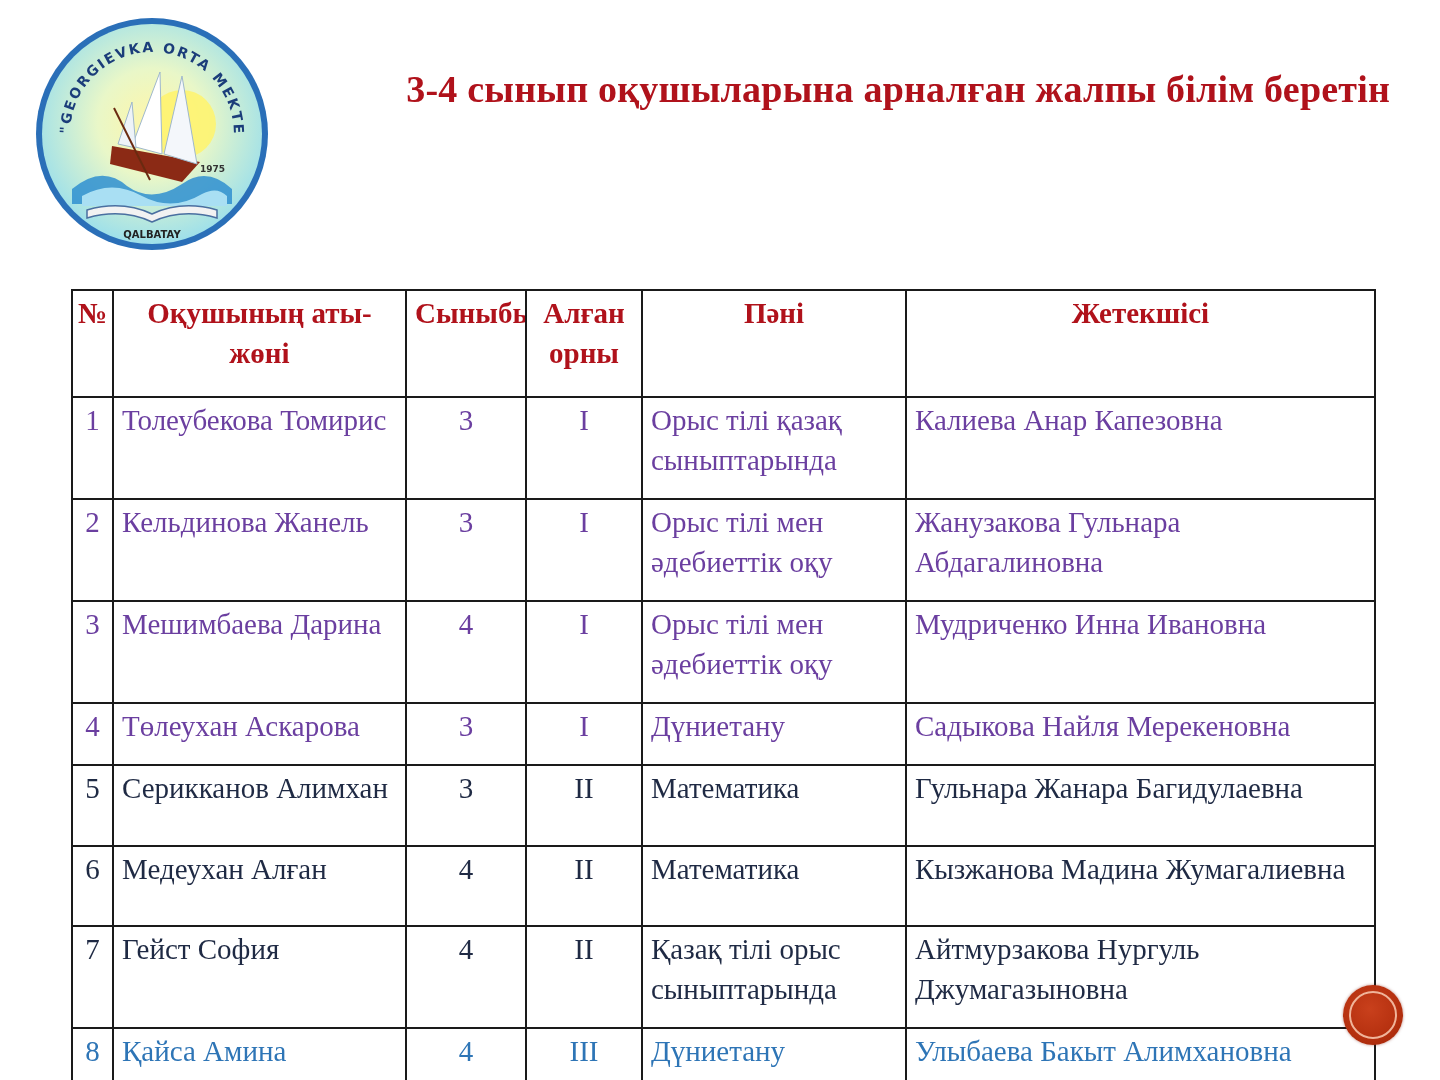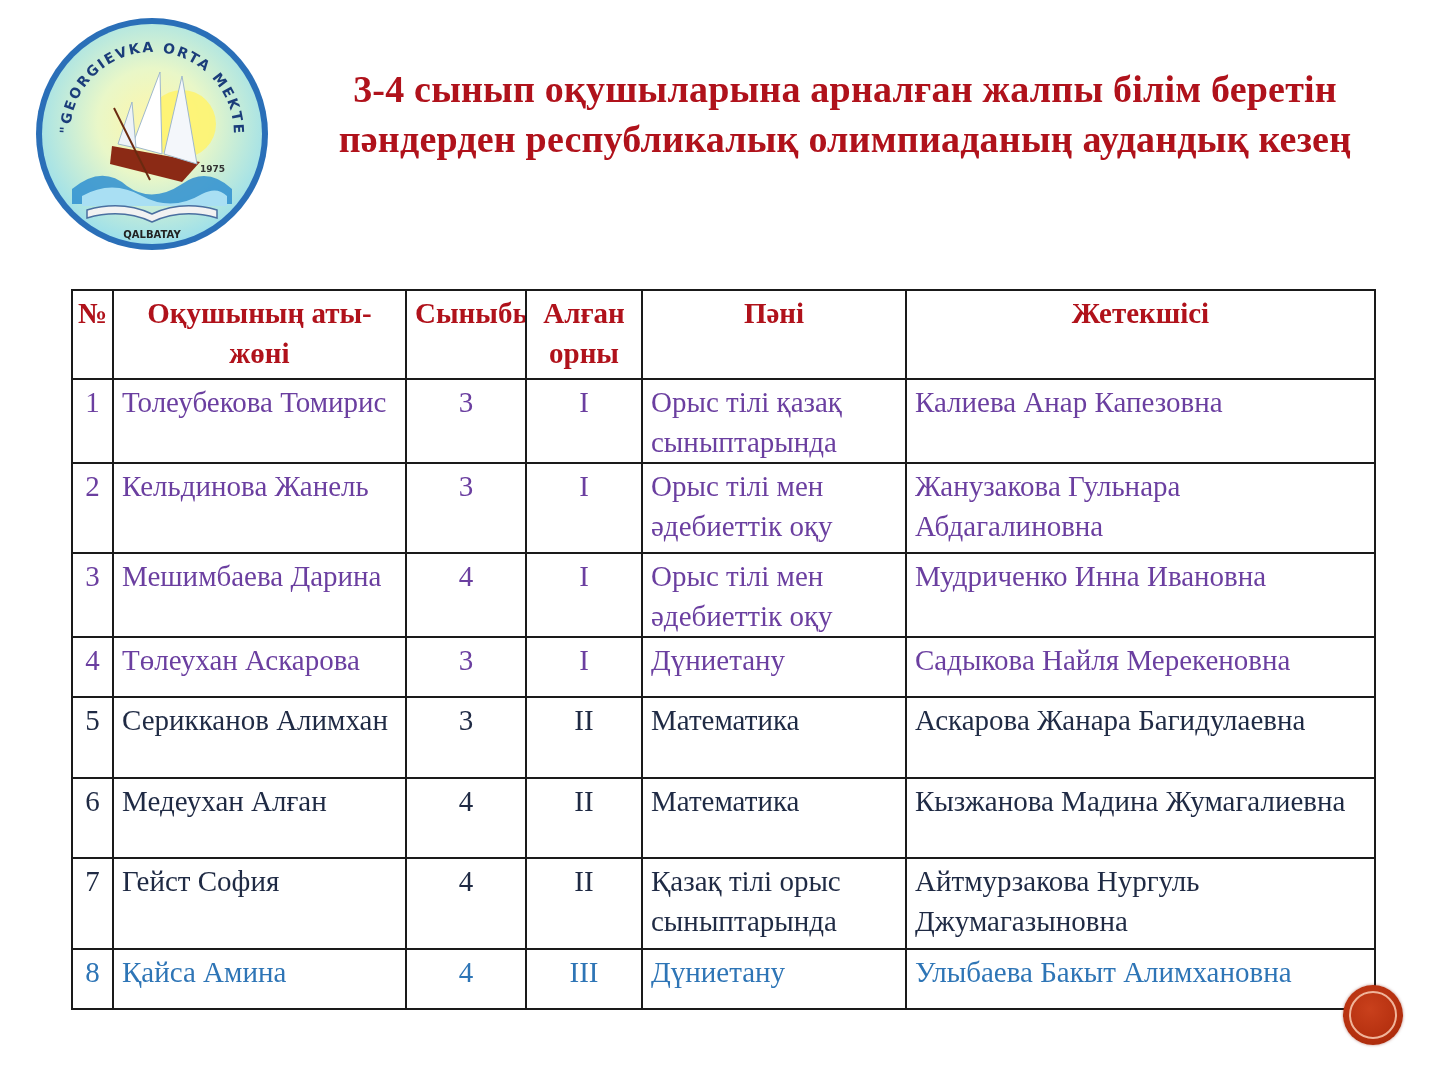--- a/index.html
+++ b/index.html
@@ -5,32 +5,32 @@
   html, body { margin: 0; padding: 0; }
   body {
     width: 1440px; height: 1080px; background: #ffffff; position: relative; overflow: hidden;
     font-family: "Liberation Serif", "DejaVu Serif", serif;
   }
   .logo {
     position: absolute; left: 32px; top: 14px; width: 240px; height: 240px;
   }
   .title {
     position: absolute; left: 300px; top: 64px; width: 1090px;
-    text-align: center; color: #b0121b; font-weight: bold;
+    text-align: right; color: #b0121b; font-weight: bold;
     font-size: 38px; line-height: 50px; letter-spacing: 0.2px;
   }
   .title div { white-space: nowrap; }
   table.results {
     position: absolute; left: 71px; top: 289px;
     border-collapse: collapse; table-layout: fixed;
     width: 1303px;
   }
   table.results td, table.results th {
     border: 2px solid #1a1a1a; vertical-align: top;
-    font-size: 29px; line-height: 40px; padding: 2px 8px 0 8px;
+    font-size: 29px; line-height: 40px; padding: 2px 8px 18px 8px;
     overflow: hidden;
   }
   table.results th {
     color: #b0121b; font-weight: bold; text-align: center; height: 85px;
     padding-top: 2px;
   }
   th.num-h { padding: 2px 0 0 0 !important; }
   td.num { text-align: center; padding-left: 0; padding-right: 0; }
   td.center { text-align: center; }
   tr.r-purple td { color: #6b3fa0; }
@@ -79,21 +79,20 @@
     <path d="M 50 182 Q 80 165 110 182 Q 140 198 170 180 Q 185 172 195 182 L 195 192 L 50 192 Z" fill="#a9dff3"></path>
 
     <path d="M 55 196 Q 90 186 120 200 Q 150 186 185 196 L 185 204 Q 150 194 120 208 Q 90 194 55 204 Z" fill="#f2f2f2" stroke="#4a6fa0" stroke-width="1.5"></path>
     <text x="168" y="158" font-family="DejaVu Sans, sans-serif" font-size="9" font-weight="bold" fill="#333">1975</text>
     <text x="120" y="224" text-anchor="middle" font-family="DejaVu Sans, sans-serif" font-size="10" font-weight="bold" fill="#222">QALBATAY</text>
   </svg>
 </div>
 
 <div class="title">
   <div>3-4 сынып оқушыларына арналған жалпы білім беретін</div>
-  <div>пәндерден республикалық олимпиаданың аудандық кезең</div>
 </div>
 
 <table class="results">
   <colgroup>
     <col style="width:41px">
     <col style="width:293px">
     <col style="width:120px">
     <col style="width:116px">
     <col style="width:264px">
     <col style="width:469px">
@@ -140,21 +139,21 @@
       <td class="center">I</td>
       <td>Дүниетану</td>
       <td>Садыкова Найля Мерекеновна</td>
     </tr>
     <tr class="r-navy" style="height:81px">
       <td class="num">5</td>
       <td>Серикканов Алимхан</td>
       <td class="center">3</td>
       <td class="center">II</td>
       <td>Математика</td>
-      <td>Аскарова Жанара Багидулаевна</td>
+      <td>Гульнара Жанара Багидулаевна</td>
     </tr>
     <tr class="r-navy" style="height:80px">
       <td class="num">6</td>
       <td>Медеухан Алған</td>
       <td class="center">4</td>
       <td class="center">II</td>
       <td>Математика</td>
       <td>Кызжанова Мадина Жумагалиевна</td>
     </tr>
     <tr class="r-navy" style="height:91px">

